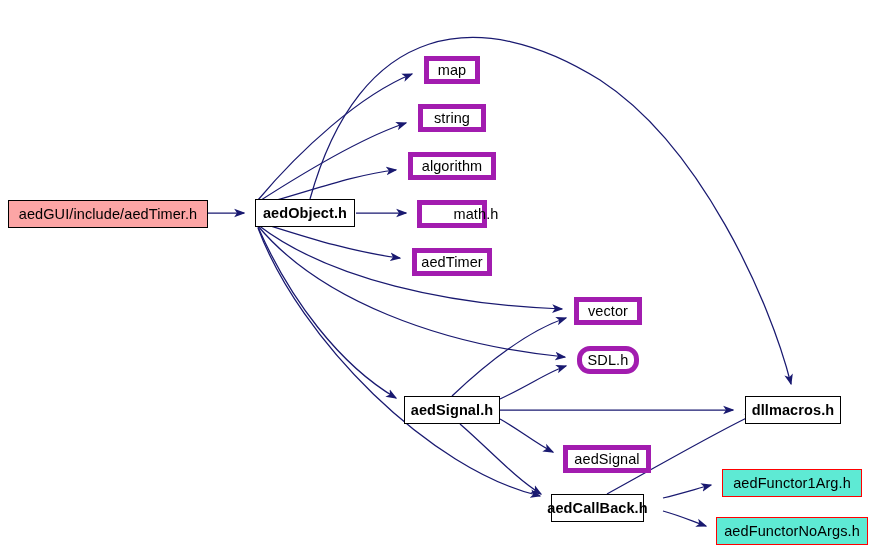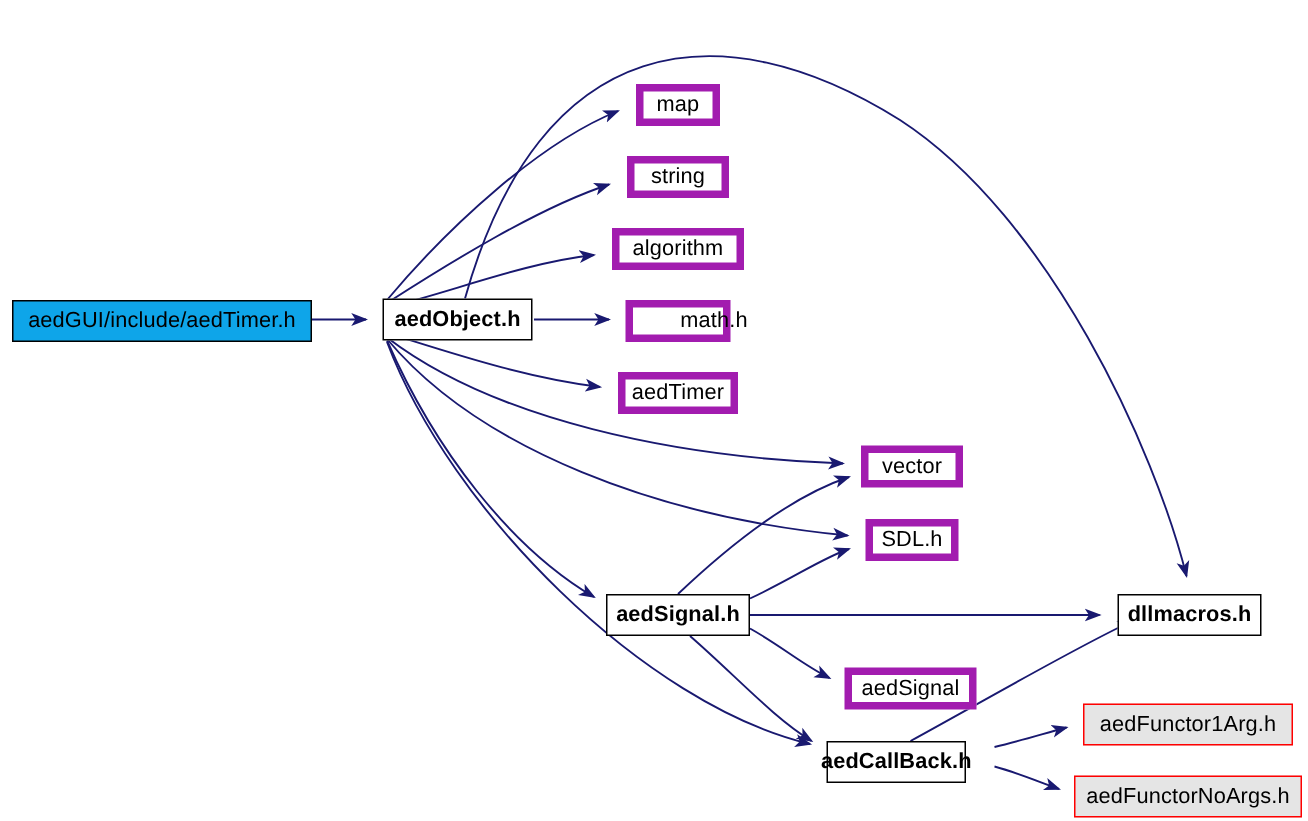--- a/index.html
+++ b/index.html
@@ -42,25 +42,25 @@
     z-index: 5;
   }
   .node.project {
     border: 1px solid #000000;
     border-width: 1.6px;
     font-weight: bold;
   }
   .node.root {
     border: 1px solid #000000;
     border-width: 1.6px;
-    background: #0ea5e9;
+    background: #fca5a5;
   }
   .node.missing {
     border: 1.6px solid #ff0000;
-    background: #e5e5e5;
+    background: #5eead4;
   }
 </style>
 </head>
 <body>
 
 <div id="graph-canvas">
 
   <svg id="edge-layer" viewBox="0 0 872 547" width="872" height="547" xmlns="http://www.w3.org/2000/svg">
     <defs>
       <marker id="arrow" viewBox="0 0 12 10" refX="10.5" refY="5" markerWidth="9" markerHeight="7.5" orient="auto-start-reverse">
@@ -92,21 +92,21 @@
 
   <div id="nodes">
       <div class="node root" style="left: 8px; top: 200px; width: 200px; height: 28px;">aedGUI/include/aedTimer.h</div>
       <div class="node project" style="left: 255px; top: 199px; width: 100px; height: 28px;">aedObject.h</div>
       <div class="node system" style="left: 424px; top: 56px; width: 56px; height: 28px;">map</div>
       <div class="node system" style="left: 418px; top: 104px; width: 68px; height: 28px;">string</div>
       <div class="node system" style="left: 408px; top: 152px; width: 88px; height: 28px;">algorithm</div>
       <div class="node system" style="left: 417px; top: 200px; width: 70px; height: 28px; padding-left: 48px;">math.h</div>
       <div class="node system" style="left: 412px; top: 248px; width: 80px; height: 28px;">aedTimer</div>
       <div class="node system" style="left: 574px; top: 297px; width: 68px; height: 28px;">vector</div>
-      <div class="node system" style="left: 577px; top: 346px; width: 62px; height: 28px;">SDL.h</div>
+      <div class="node system" style="left: 577px; top: 346px; width: 62px; height: 28px; border-radius: 13px;">SDL.h</div>
       <div class="node project" style="left: 404px; top: 396px; width: 96px; height: 28px;">aedSignal.h</div>
       <div class="node system" style="left: 563px; top: 445px; width: 88px; height: 28px;">aedSignal</div>
       <div class="node project" style="left: 745px; top: 396px; width: 96px; height: 28px;">dllmacros.h</div>
       <div class="node project" style="left: 551px; top: 494px; width: 93px; height: 28px;">aedCallBack.h</div>
       <div class="node missing" style="left: 722px; top: 469px; width: 140px; height: 28px;">aedFunctor1Arg.h</div>
       <div class="node missing" style="left: 716px; top: 517px; width: 152px; height: 28px;">aedFunctorNoArgs.h</div>
     </div>
 
 </div>
 

